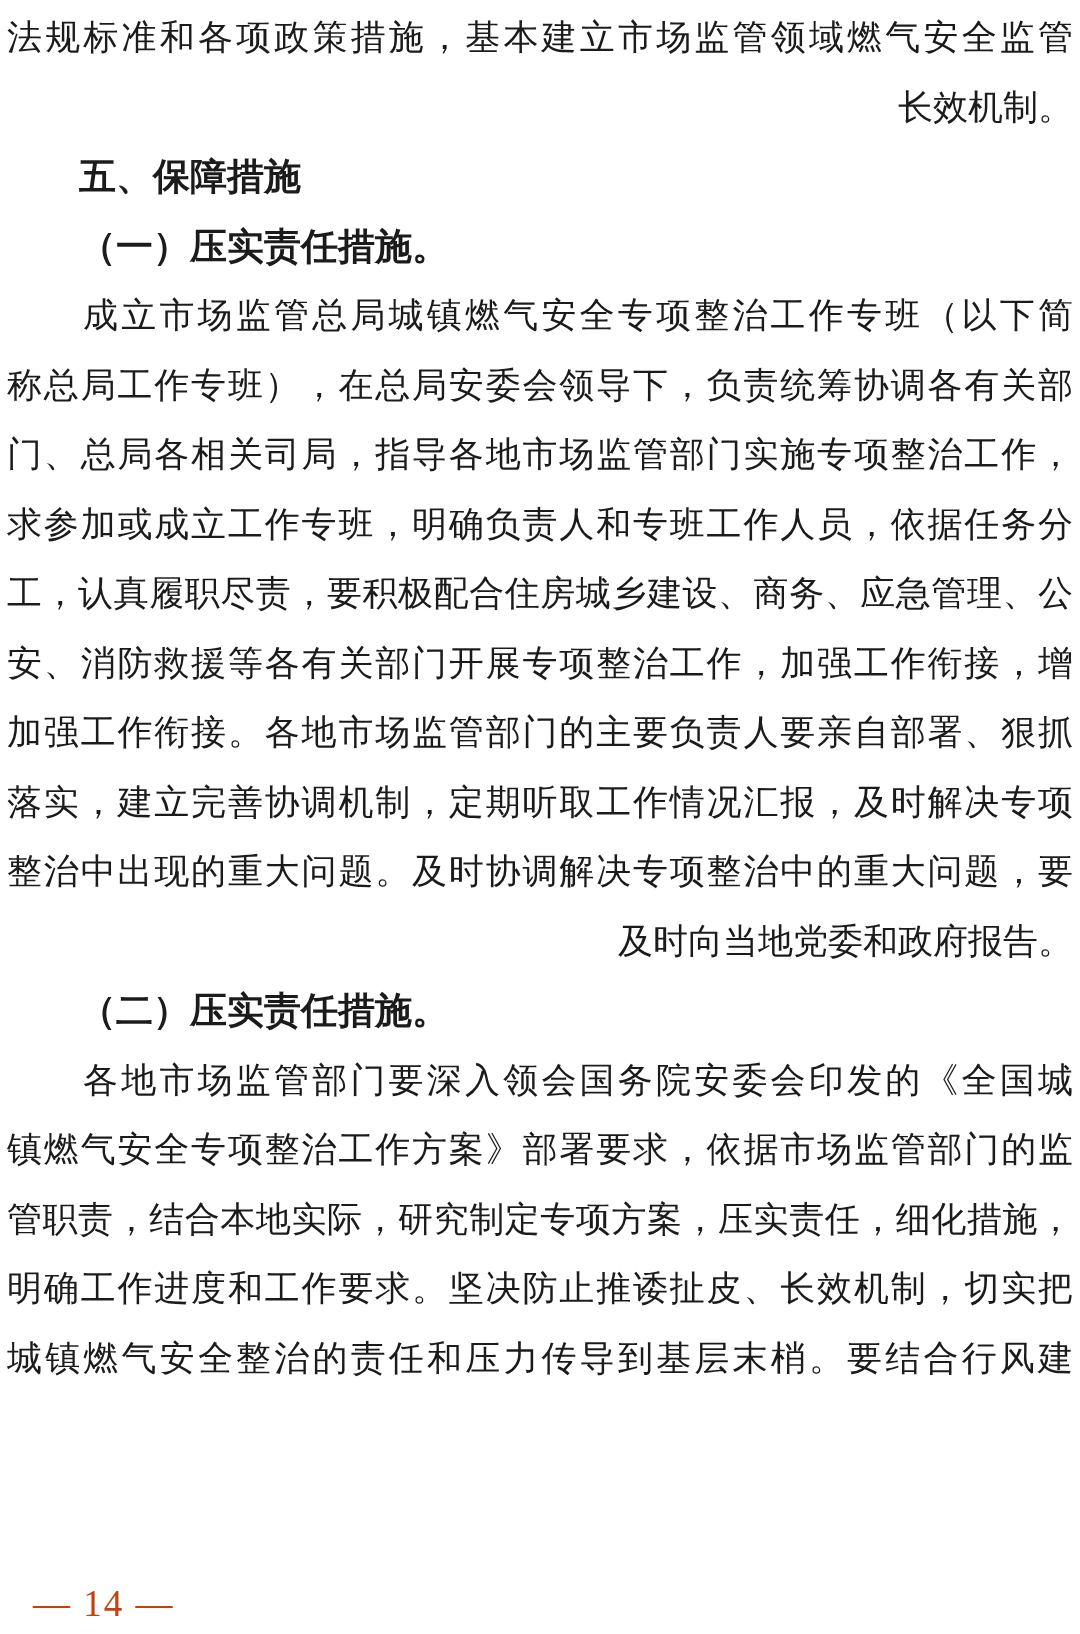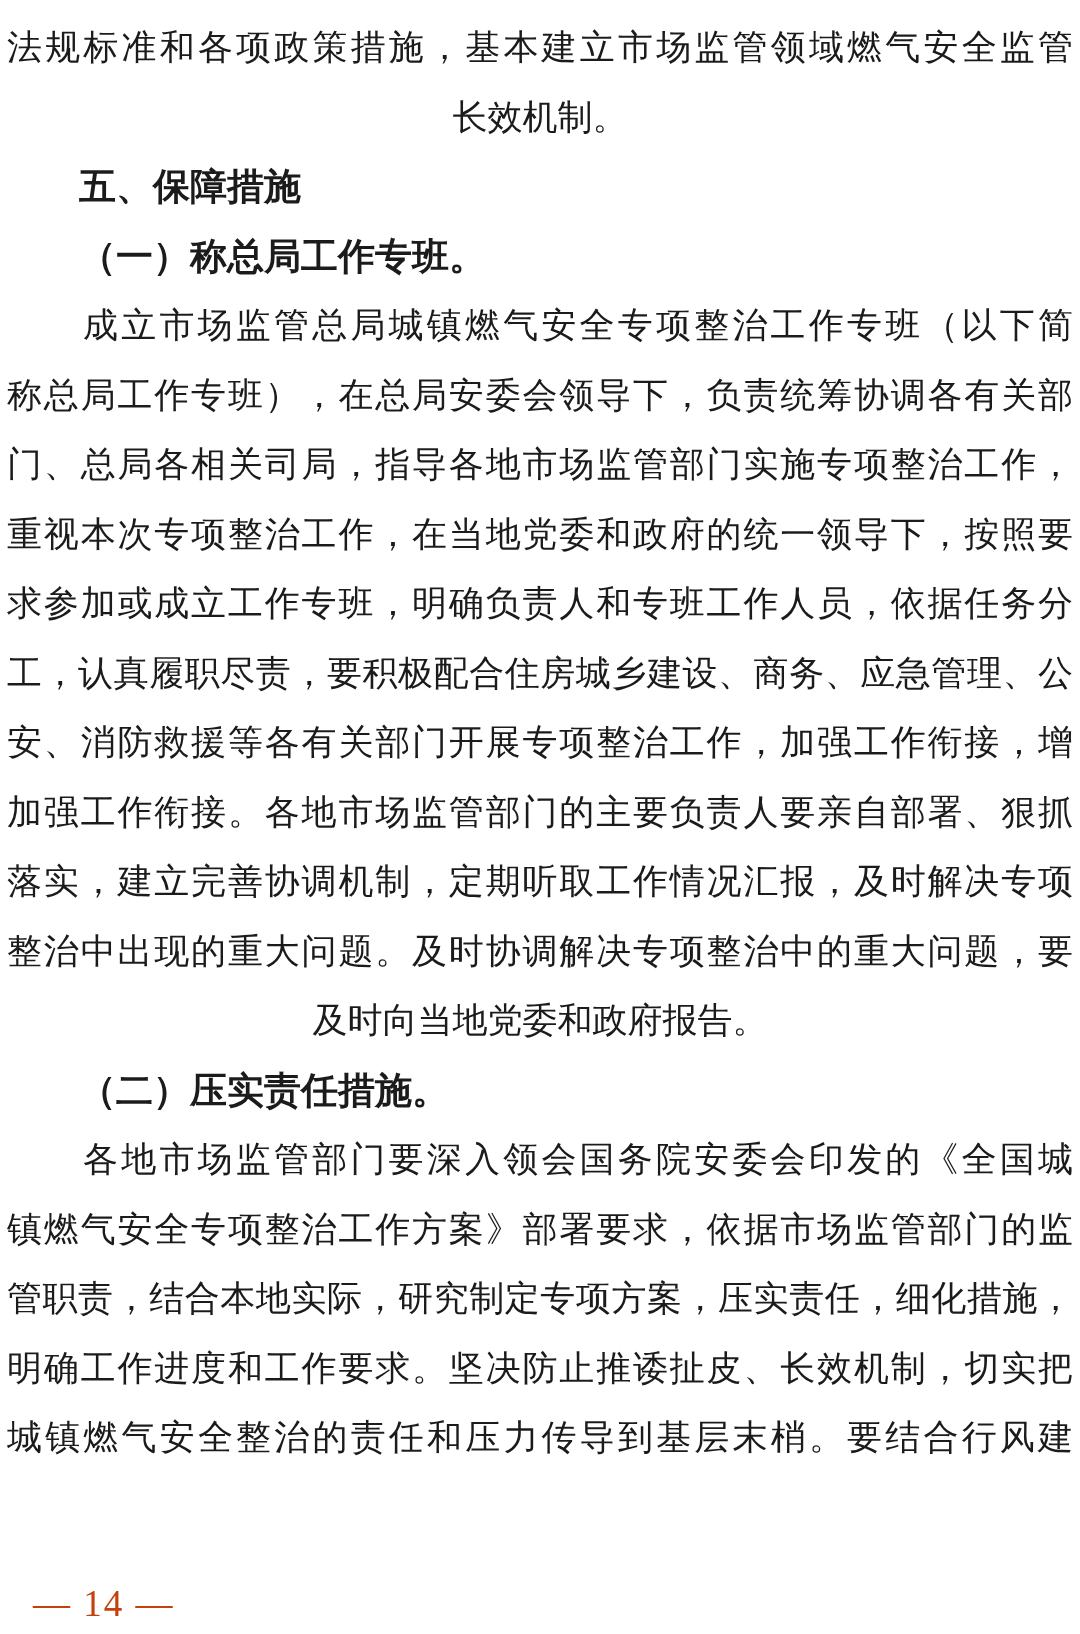--- a/index.html
+++ b/index.html
@@ -9,29 +9,29 @@
   }
   .page {
     position: relative;
     width: 1080px;
     height: 1634px;
     background: #ffffff;
     color: #1b1b1b;
     overflow: hidden;
   }
   .body-lines {
-    padding: 13px 7px 0 7px;
+    padding: 3px 7px 0 7px;
   }
   .line {
     height: 69.5px;
     line-height: 69.5px;
     font-size: 35px;
     font-family: "Liberation Serif", "DejaVu Serif", serif;
     color: #1b1b1b;
-    text-align: center;
+    text-align: right;
     overflow: hidden;
   }
   .line.justify {
     text-align: justify;
     text-align-last: justify;
     -moz-text-align-last: justify;
   }
   .line.indent {
     text-indent: 76px;
   }
@@ -55,25 +55,24 @@
   }
 </style>
 </head>
 <body>
 
 <div class="page">
   <div class="body-lines">
       <div class="line body justify">法规标准和各项政策措施，基本建立市场监管领域燃气安全监管</div>
       <div class="line body">长效机制。</div>
       <div class="line heading">五、保障措施</div>
-      <div class="line heading">（一）称总局工作专班。</div>
+      <div class="line heading">（一）压实责任措施。</div>
       <div class="line body justify indent">成立市场监管总局城镇燃气安全专项整治工作专班（以下简</div>
       <div class="line body justify">称总局工作专班），在总局安委会领导下，负责统筹协调各有关部</div>
       <div class="line body justify">门、总局各相关司局，指导各地市场监管部门实施专项整治工作，</div>
-      <div class="line body justify">重视本次专项整治工作，在当地党委和政府的统一领导下，按照要</div>
       <div class="line body justify">求参加或成立工作专班，明确负责人和专班工作人员，依据任务分</div>
       <div class="line body justify">工，认真履职尽责，要积极配合住房城乡建设、商务、应急管理、公</div>
       <div class="line body justify">安、消防救援等各有关部门开展专项整治工作，加强工作衔接，增</div>
       <div class="line body justify">加强工作衔接。各地市场监管部门的主要负责人要亲自部署、狠抓</div>
       <div class="line body justify">落实，建立完善协调机制，定期听取工作情况汇报，及时解决专项</div>
       <div class="line body justify">整治中出现的重大问题。及时协调解决专项整治中的重大问题，要</div>
       <div class="line body">及时向当地党委和政府报告。</div>
       <div class="line heading">（二）压实责任措施。</div>
       <div class="line body justify indent">各地市场监管部门要深入领会国务院安委会印发的《全国城</div>
       <div class="line body justify">镇燃气安全专项整治工作方案》部署要求，依据市场监管部门的监</div>

